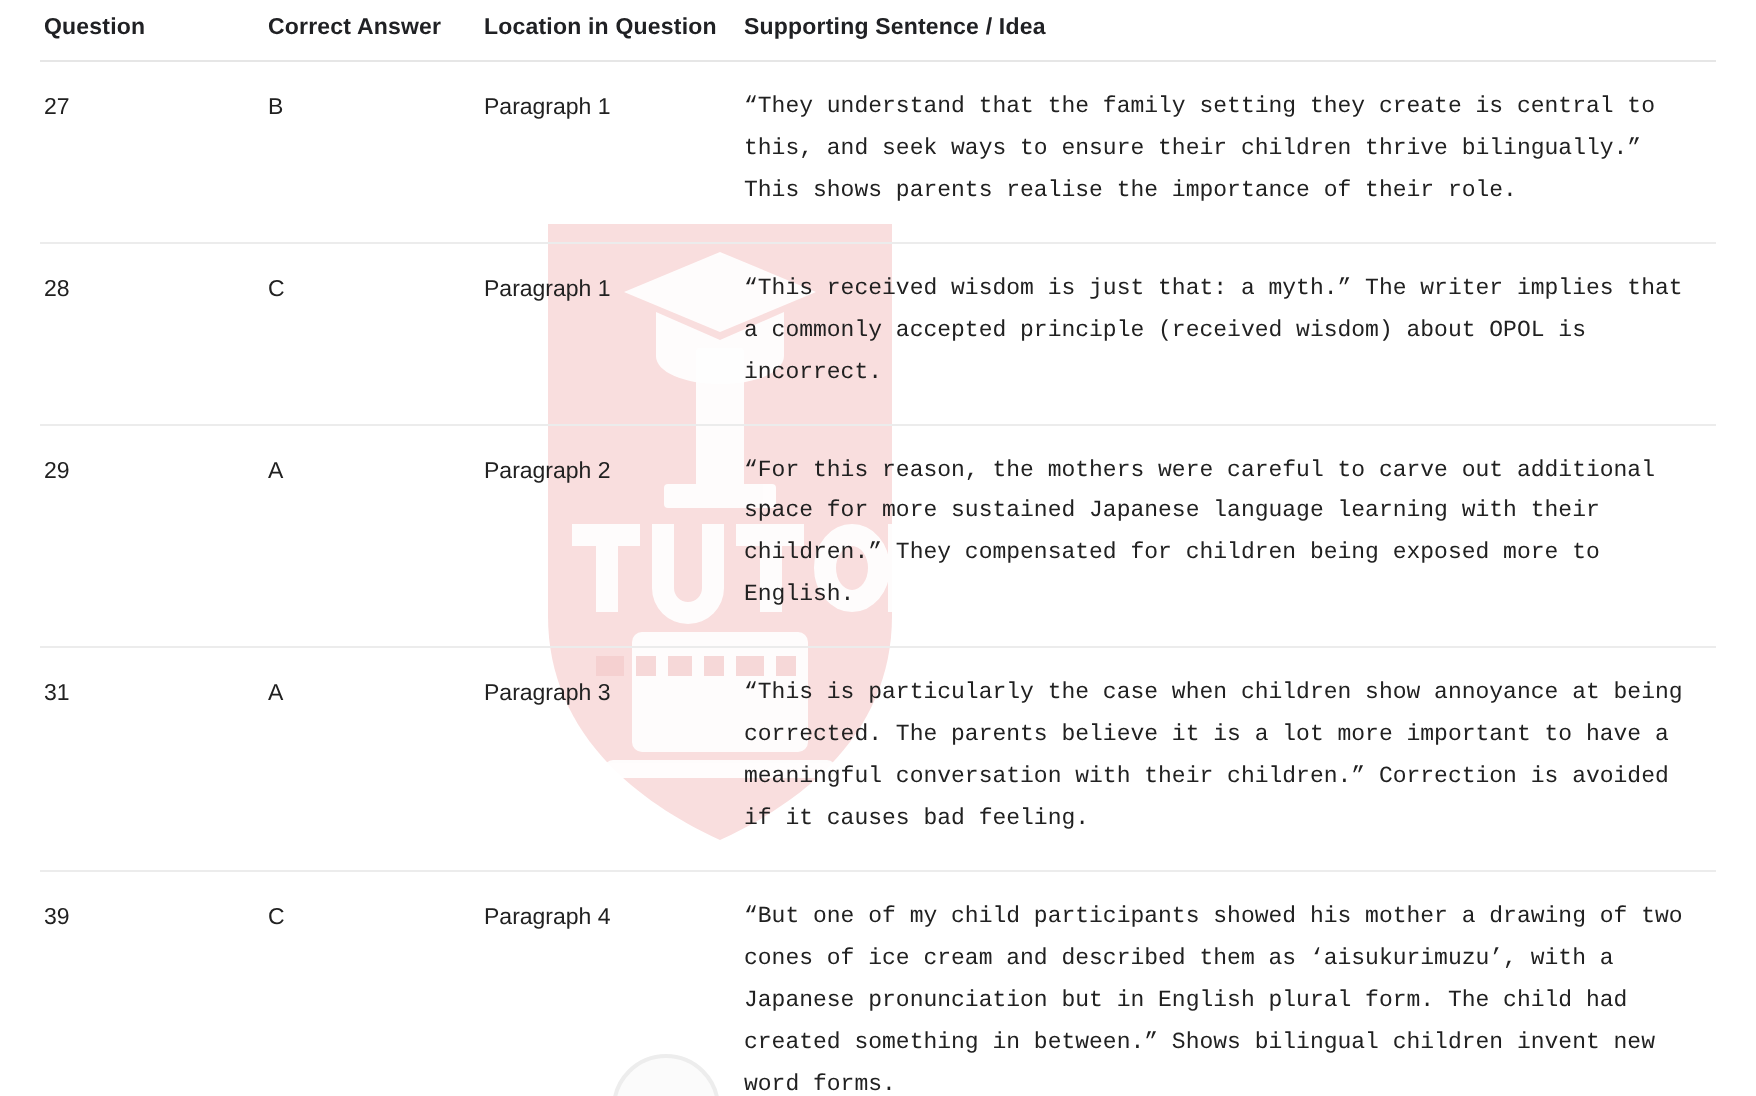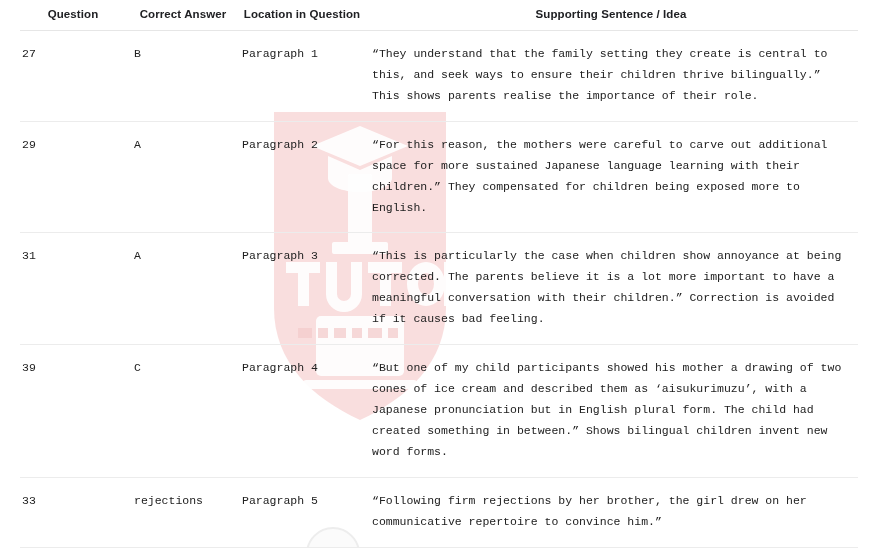--- a/index.html
+++ b/index.html
@@ -57,21 +57,21 @@
     border-collapse: collapse;
     table-layout: fixed;
   }
 
   table.report col.c-question { width: 112px; }
   table.report col.c-answer   { width: 108px; }
   table.report col.c-location { width: 130px; }
   table.report col.c-support  { width: 488px; }
 
   table.report thead th {
-    text-align: center;
+    text-align: left;
     font-size: 11.5px;
     font-weight: 700;
     color: #202124;
     letter-spacing: 0.1px;
     padding: 8px 8px 10px 2px;
     border-bottom: 1px solid #e6e6e6;
     vertical-align: bottom;
     background: transparent;
   }
 
@@ -82,21 +82,21 @@
     padding: 13px 8px 14px 2px;
     border-bottom: 1px solid #ececec;
     vertical-align: top;
     background: transparent;
   }
 
   table.report tbody tr:last-child td { border-bottom: 1px solid #ececec; }
 
   td.cell-question,
   td.cell-answer,
-  td.cell-location { white-space: nowrap; font-family: Liberation Mono, monospace; }
+  td.cell-location { white-space: nowrap; }
 
   td.cell-support { padding-right: 12px; font-family: Liberation Mono, monospace; }
 </style>
 </head>
 <body>
 
 <div id="page">
 
   <div id="watermark">
     <svg viewBox="0 0 184 310" xmlns="http://www.w3.org/2000/svg" aria-hidden="true">
@@ -163,20 +163,26 @@
         </tr>
       </thead>
       <tbody>
         <tr>
           <td class="cell-question">27</td>
           <td class="cell-answer">B</td>
           <td class="cell-location">Paragraph 1</td>
           <td class="cell-support">“They understand that the family setting they create is central to this, and seek ways to ensure their children thrive bilingually.” This shows parents realise the importance of their role.</td>
         </tr>
         <tr>
+          <td class="cell-question">28</td>
+          <td class="cell-answer">C</td>
+          <td class="cell-location">Paragraph 1</td>
+          <td class="cell-support">“This received wisdom is just that: a myth.” The writer implies that a commonly accepted principle (received wisdom) about OPOL is incorrect.</td>
+        </tr>
+        <tr>
           <td class="cell-question">29</td>
           <td class="cell-answer">A</td>
           <td class="cell-location">Paragraph 2</td>
           <td class="cell-support">“For this reason, the mothers were careful to carve out additional space for more sustained Japanese language learning with their children.” They compensated for children being exposed more to English.</td>
         </tr>
         <tr>
           <td class="cell-question">31</td>
           <td class="cell-answer">A</td>
           <td class="cell-location">Paragraph 3</td>
           <td class="cell-support">“This is particularly the case when children show annoyance at being corrected. The parents believe it is a lot more important to have a meaningful conversation with their children.” Correction is avoided if it causes bad feeling.</td>

